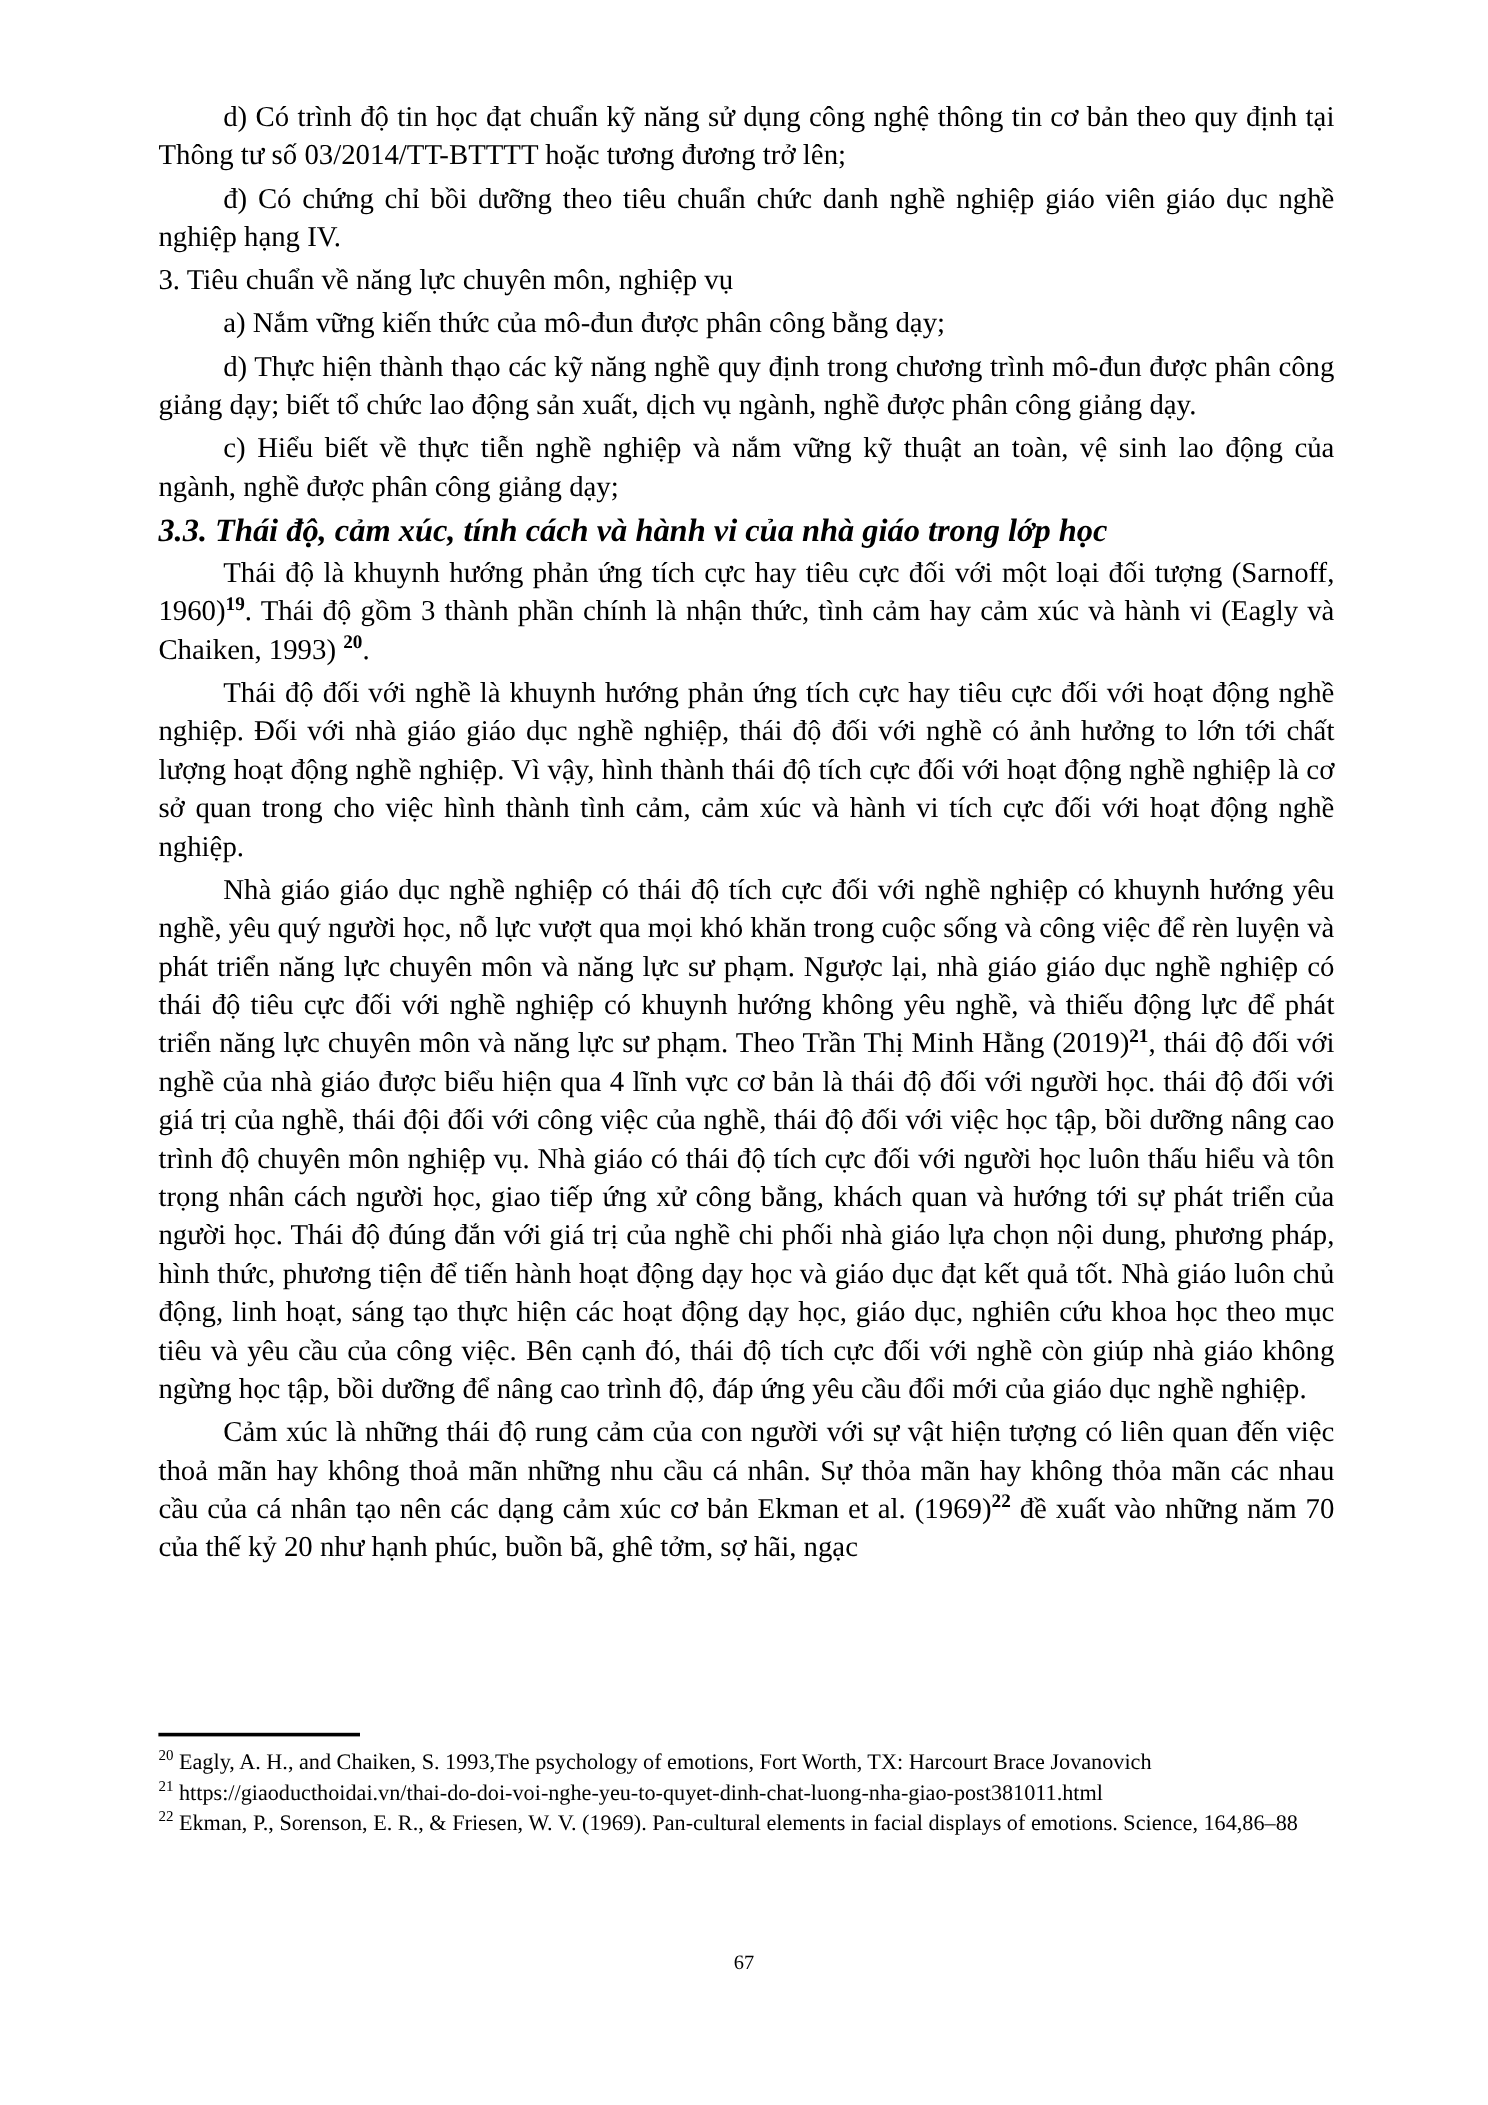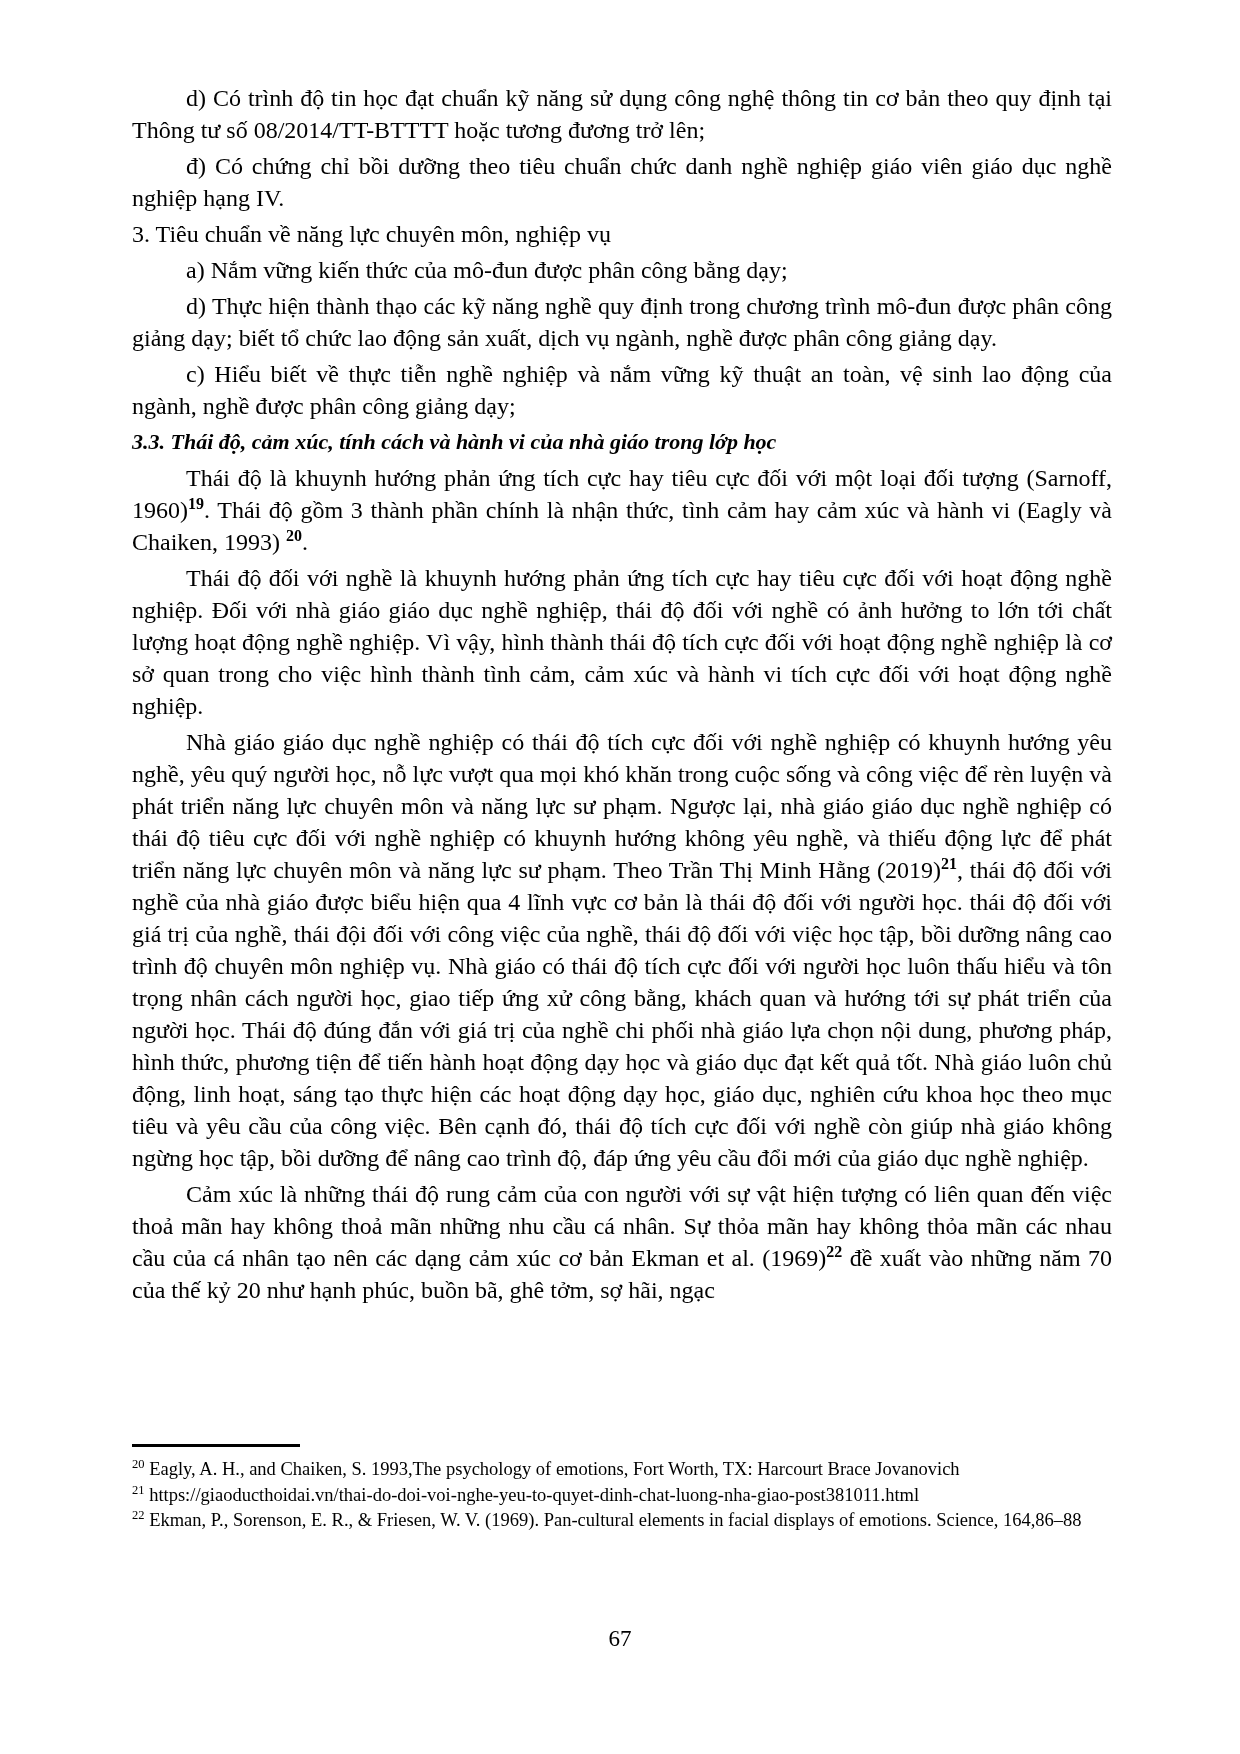--- a/index.html
+++ b/index.html
@@ -26,21 +26,21 @@
     text-align: justify;
   }
   .body-text p {
     margin: 0 0 4px 0;
   }
   .para.indent {
     text-indent: 54px;
   }
   .section-heading {
     margin: 2px 0 4px 0;
-    font-size: 22px;
+    font-size: 27px;
     font-weight: bold;
     font-style: italic;
     line-height: 32px;
     text-align: left;
   }
   sup.fnref {
     font-weight: bold;
     font-size: 16px;
     line-height: 0;
   }
@@ -65,31 +65,31 @@
   .footnote sup {
     font-size: 12.5px;
     line-height: 0;
   }
   .page-number {
     position: absolute;
     top: 1626px;
     left: 0;
     width: 100%;
     text-align: center;
-    font-size: 23px;
+    font-size: 17px;
   }
 </style>
 </head>
 <body>
 
 <div class="page">
 
   <main class="body-text">
 
-    <p class="para indent"><span>d) Có trình độ tin học đạt chuẩn kỹ năng sử dụng công nghệ thông tin cơ bản theo quy định tại Thông tư số 08/2014/TT-BTTTT hoặc tương đương trở lên;</span></p>
+    <p class="para indent"><span>d) Có trình độ tin học đạt chuẩn kỹ năng sử dụng công nghệ thông tin cơ bản theo quy định tại Thông tư số 03/2014/TT-BTTTT hoặc tương đương trở lên;</span></p>
 
     <p class="para indent"><span>đ) Có chứng chỉ bồi dưỡng theo tiêu chuẩn chức danh nghề nghiệp giáo viên giáo dục nghề nghiệp hạng IV.</span></p>
 
     <p class="para"><span>3. Tiêu chuẩn về năng lực chuyên môn, nghiệp vụ</span></p>
 
     <p class="para indent"><span>a) Nắm vững kiến thức của mô-đun được phân công bằng dạy;</span></p>
 
 
     <p class="para indent"><span>d) Thực hiện thành thạo các kỹ năng nghề quy định trong chương trình mô-đun được phân công giảng dạy; biết tổ chức lao động sản xuất, dịch vụ ngành, nghề được phân công giảng dạy.</span></p>
 

